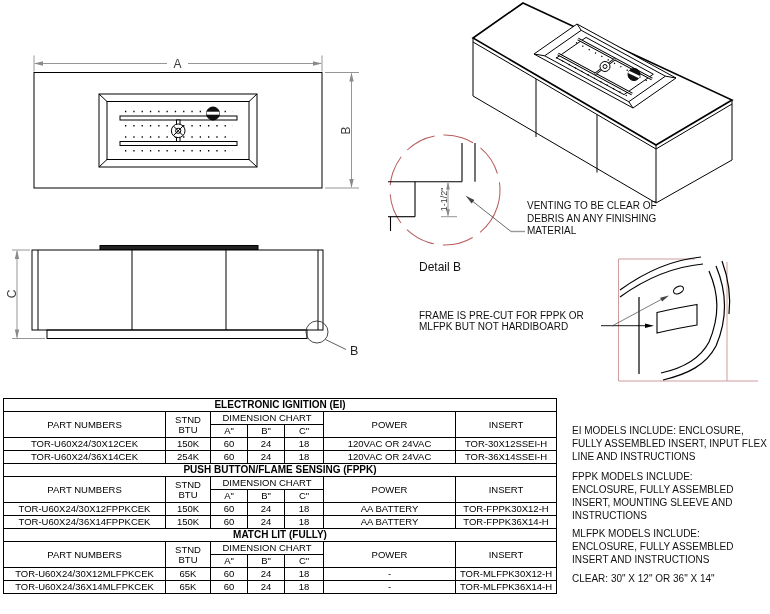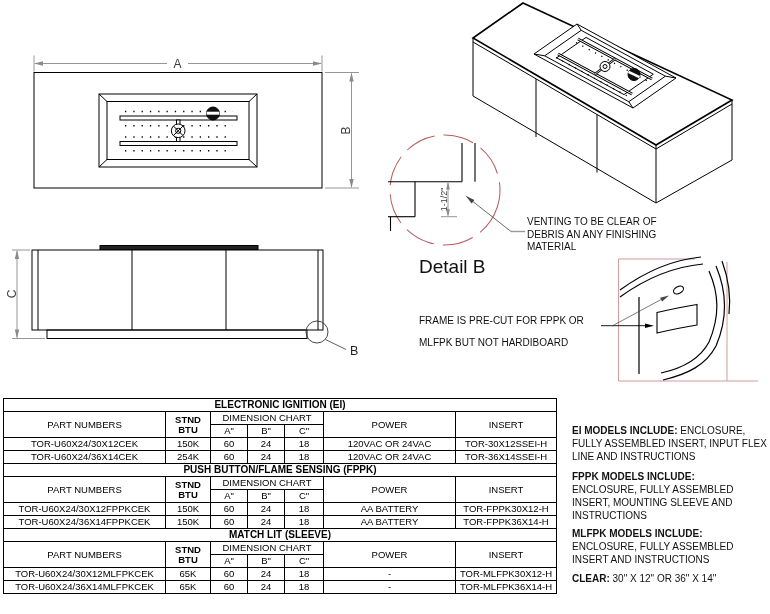--- a/index.html
+++ b/index.html
@@ -7,42 +7,42 @@
     position:relative;width:770px;height:614px;background:#fff;overflow:hidden;
     font-family:"Liberation Sans",sans-serif;color:#000;
   }
   .sheet svg{position:absolute;left:0;top:0;}
   svg text{font-family:"Liberation Sans",sans-serif;fill:#3d3d3d;}
   .dimtxt{font-size:12px;}
   .calltxt{font-size:12.5px;fill:#222;}
   .smalldim{font-size:9px;fill:#3d3d3d;}
 
   .note-abs{position:absolute;font-size:10px;line-height:12.6px;white-space:pre-line;color:#111;}
-  .lbl-venting{left:527px;top:216px;width:160px;}
-  .lbl-detail-title{left:419px;top:259px;font-size:19px;line-height:16px;}
-  .lbl-frame{left:419px;top:310px;width:200px;line-height:22px;}
+  .lbl-venting{left:527px;top:200px;width:160px;}
+  .lbl-detail-title{left:419px;top:259px;font-size:12px;line-height:16px;}
+  .lbl-frame{left:419px;top:310px;width:200px;line-height:11px;}
 
   .rnotes{position:absolute;left:572px;width:198px;font-size:10px;line-height:13px;color:#111;}
-  .rnotes b{font-weight:bold;}
+  .rnotes b{font-weight:normal;}
   .rnotes .blk{display:block;}
   .n-ei{top:424px;}
   .n-fppk{top:470px;}
   .n-mlfpk{top:527px;}
   .n-insert{top:572px;}
 
   table.spec{
     position:absolute;left:3px;top:398px;width:553px;
     border-collapse:collapse;table-layout:fixed;font-size:9.5px;
   }
   table.spec td{
     border:1px solid #000;text-align:center;vertical-align:middle;
     padding:0 1px;height:12px;line-height:1.05;white-space:nowrap;overflow:hidden;
   }
   table.spec td.title{font-weight:bold;font-size:10px;margin-top:19px;}
-  table.spec td.two-line{white-space:pre-line;font-weight:bold;}
+  table.spec td.two-line{white-space:pre-line;}
 </style>
 </head>
 <body>
 
 <div class="sheet">
 
   <svg width="770" height="614" viewBox="0 0 770 614">
 
     <g stroke="#000" fill="none" stroke-width="1">
       <rect x="34" y="72.5" width="288" height="115.5"></rect>
@@ -299,21 +299,21 @@
       <td>TOR-U60X24/36X14FPPKCEK</td>
       <td>150K</td>
       <td>60</td>
       <td>24</td>
       <td>18</td>
       <td>AA BATTERY</td>
       <td>TOR-FPPK36X14-H</td>
     </tr>
 
     <tr>
-          <td class="title" colspan="7">MATCH LIT (SLEEVE)</td>
+          <td class="title" colspan="7">MATCH LIT (FULLY)</td>
         </tr>
     <tr>
       <td rowspan="2">PART NUMBERS</td>
       <td rowspan="2" class="two-line">STND
 BTU</td>
       <td colspan="3">DIMENSION CHART</td>
       <td rowspan="2">POWER</td>
       <td rowspan="2">INSERT</td>
     </tr>
     <tr>

